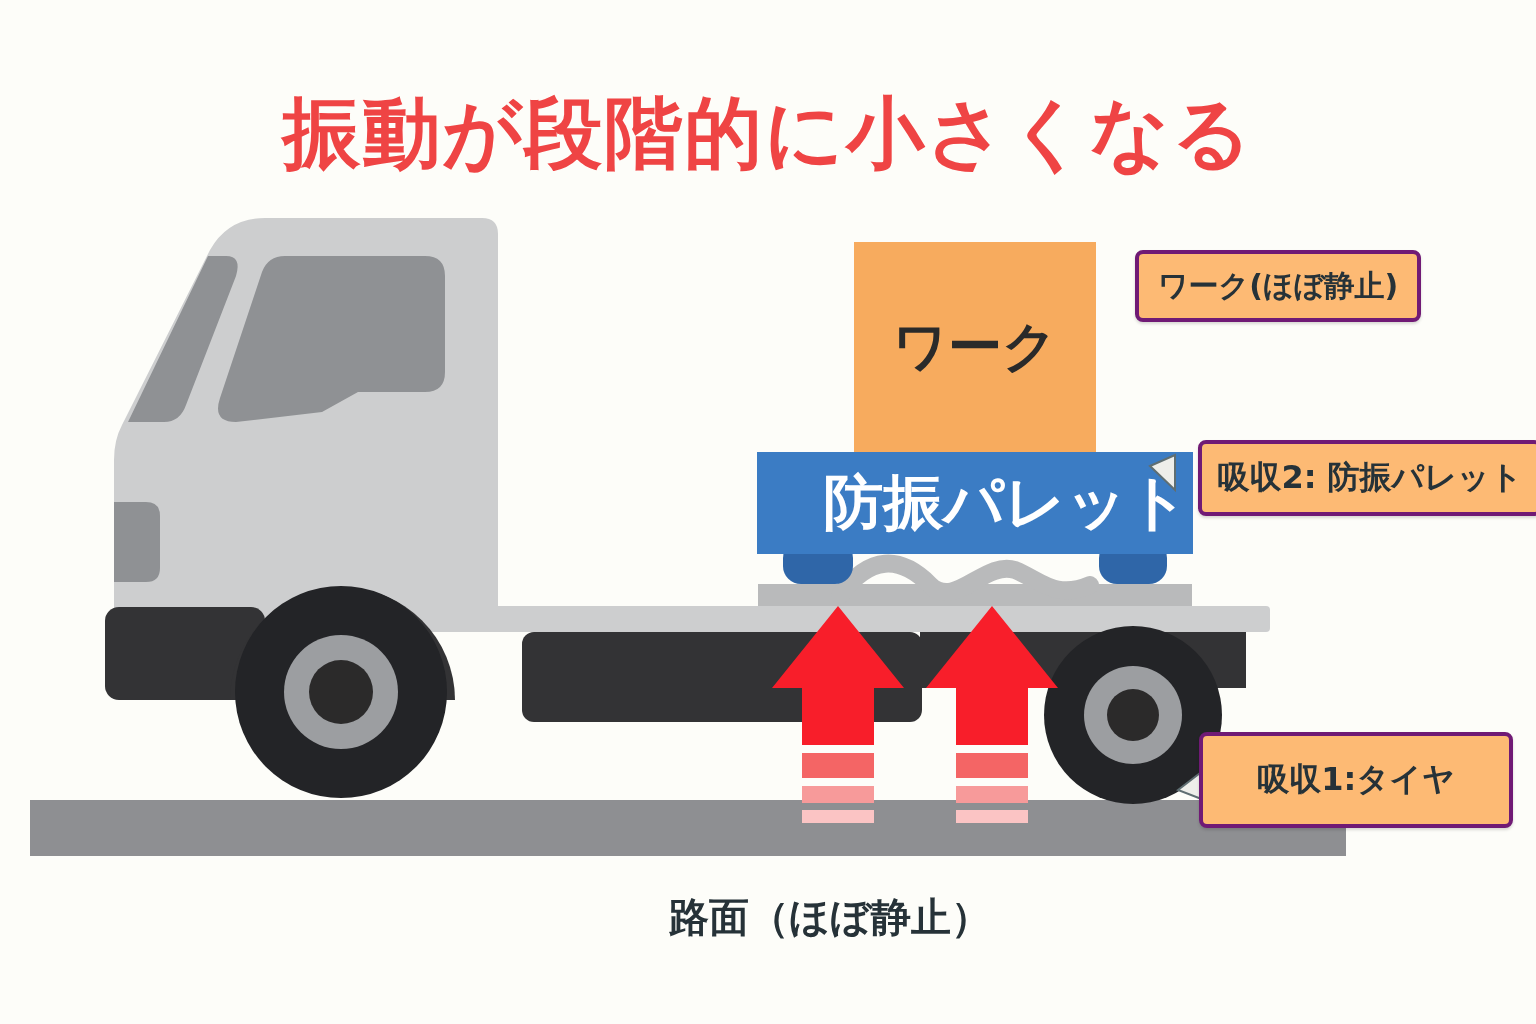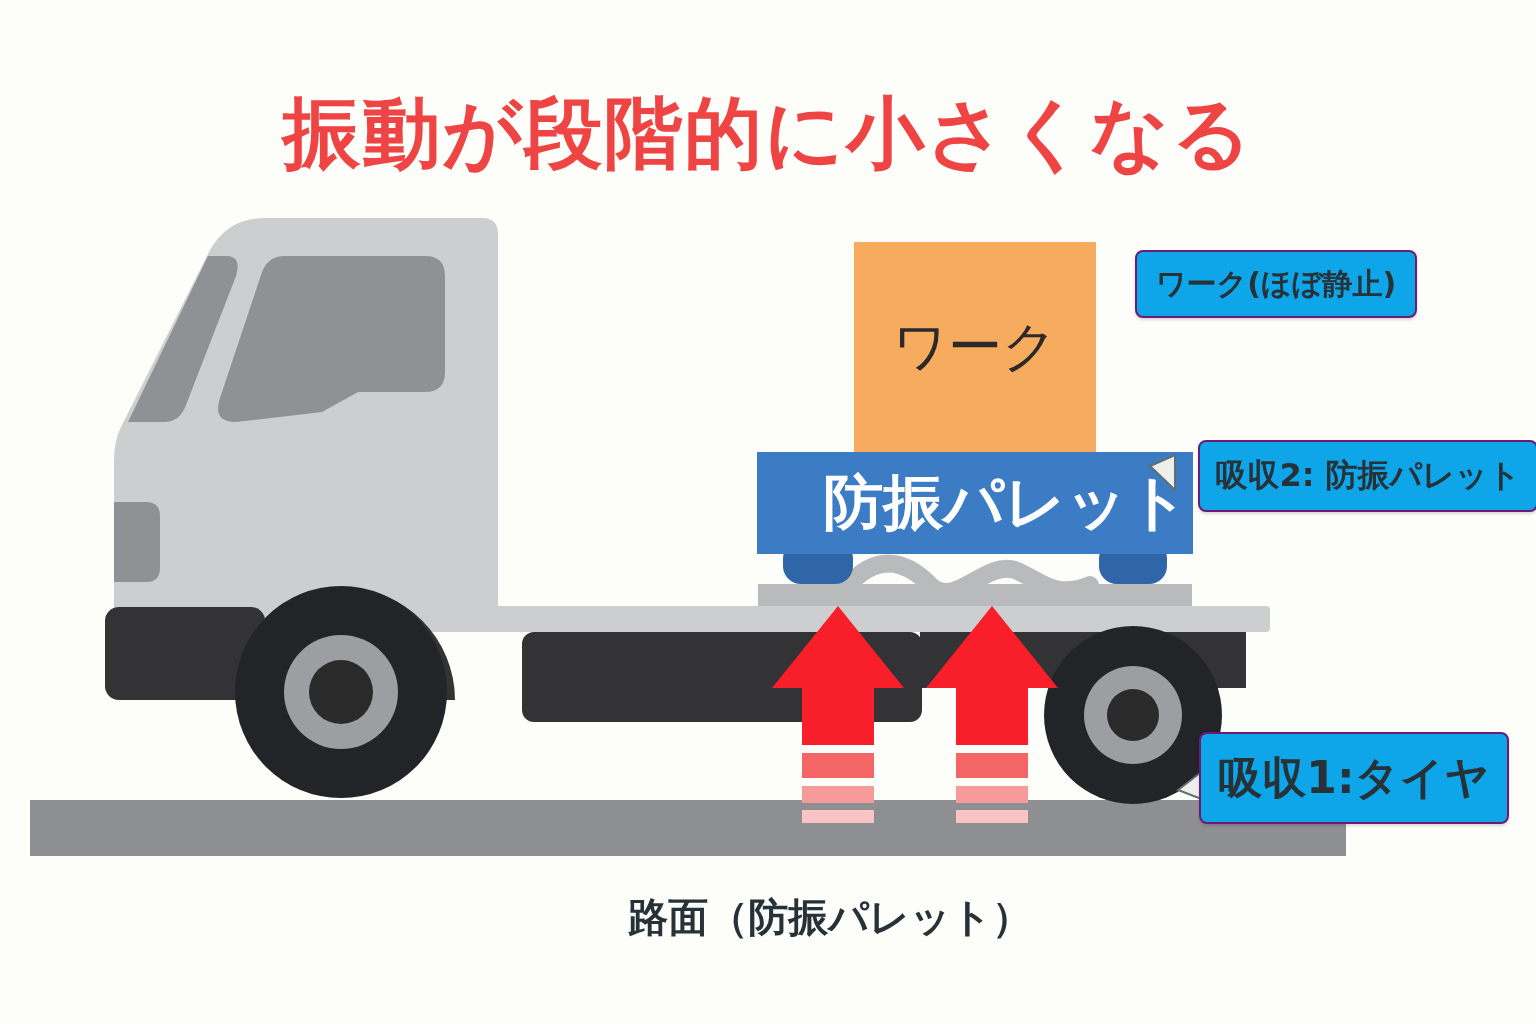--- a/index.html
+++ b/index.html
@@ -12,40 +12,40 @@
   }
   .title {
     position: absolute; left: 0; width: 1536px; top: 82px;
     text-align: center; font-size: 78px; font-weight: bold;
     color: #ef4444; letter-spacing: 2px;
   }
   svg.scene { position: absolute; left: 0; top: 0; }
   .work-label {
     position: absolute; left: 854px; top: 242px; width: 242px; height: 210px;
     display: flex; align-items: center; justify-content: center;
-    font-size: 54px; font-weight: normal; color: #2a2a2a;
+    font-size: 54px; font-weight: bold; color: #2a2a2a;
   }
   .pallet-label {
     position: absolute; left: 757px; top: 452px; width: 436px; height: 102px;
     display: flex; align-items: center; justify-content: center;
     font-size: 60px; font-weight: bold; color: #ffffff; padding-left: 31px;
   }
   .callout {
     position: absolute;
-    background: #0ea5e9;
-    border: 2px solid #701a75;
+    background: #fdba74;
+    border: 4px solid #701a75;
     border-radius: 8px;
     box-shadow: 0 2px 3px rgba(0,0,0,0.15);
     font-weight: bold; color: #263238;
     display: flex; align-items: center; justify-content: center;
     white-space: nowrap;
   }
   .callout-work { left: 1135px; top: 250px; width: 278px; height: 64px; font-size: 30px; }
   .callout-pallet { left: 1170px; top: 440px; width: 336px; height: 68px; font-size: 32px; margin-left: 28px; }
-  .callout-tire { left: 1199px; top: 732px; width: 306px; height: 88px; font-size: 44px; }
+  .callout-tire { left: 1199px; top: 732px; width: 306px; height: 88px; font-size: 32px; }
   .road-label {
     position: absolute; left: 600px; width: 460px; top: 890px;
     text-align: center; font-size: 40px; font-weight: bold; color: #263238;
   }
 </style>
 </head>
 <body>
 
 <div class="title">振動が段階的に小さくなる</div>
 
@@ -109,13 +109,13 @@
   <polygon points="1178,790 1204,770 1204,800" fill="#eeeeea" stroke="#5f6e72" stroke-width="2"></polygon>
 </svg>
 
 <div class="work-label">ワーク</div>
 <div class="pallet-label">防振パレット</div>
 
 <div class="callout callout-work">ワーク(ほぼ静止)</div>
 <div class="callout callout-pallet">吸収2: 防振パレット</div>
 <div class="callout callout-tire">吸収1:タイヤ</div>
 
-<div class="road-label">路面（防振パレット）</div>
+<div class="road-label">路面（ほぼ静止）</div>
 
 </body></html>

